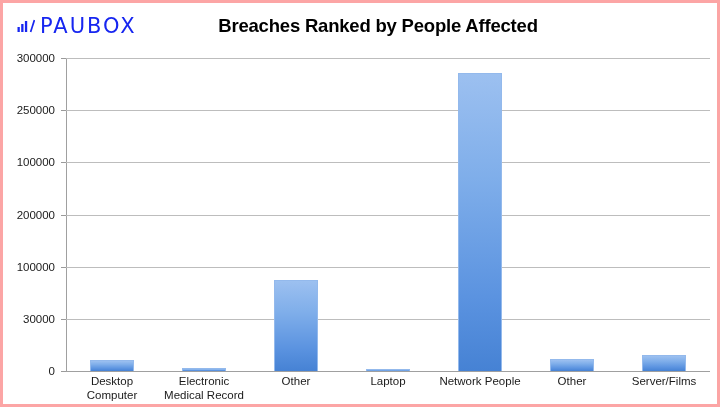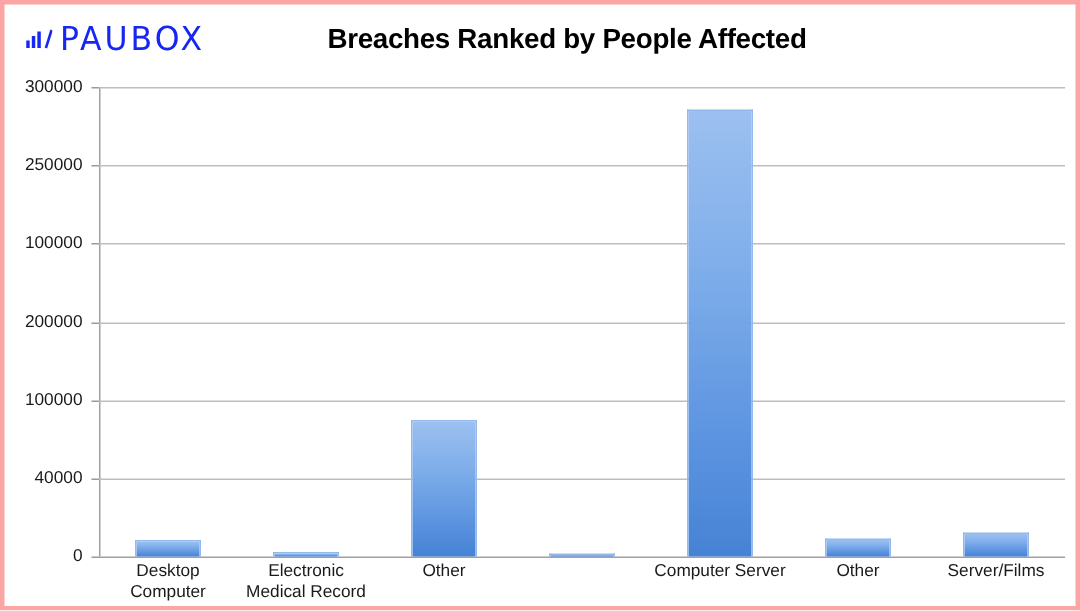--- a/index.html
+++ b/index.html
@@ -185,21 +185,21 @@
     <div class="axis-line-y"></div>
     <div class="axis-line-x"></div>
     <div id="grid-layer">
         <div class="y-tick-wrap" style="top: 313px;">
           <div class="tick-mark" style="top: 0px;"></div>
           <div class="y-tick-text">0</div>
         </div>
         <div class="y-tick-wrap" style="top: 260.833px;">
           <div class="gridline" style="top: 0px;"></div>
           <div class="tick-mark" style="top: 0px;"></div>
-          <div class="y-tick-text">40000</div>
+          <div class="y-tick-text">30000</div>
         </div>
         <div class="y-tick-wrap" style="top: 208.667px;">
           <div class="gridline" style="top: 0px;"></div>
           <div class="tick-mark" style="top: 0px;"></div>
           <div class="y-tick-text">100000</div>
         </div>
         <div class="y-tick-wrap" style="top: 156.5px;">
           <div class="gridline" style="top: 0px;"></div>
           <div class="tick-mark" style="top: 0px;"></div>
           <div class="y-tick-text">200000</div>
@@ -242,18 +242,19 @@
         <div class="bar-slot" style="left: 552px; width: 92px;">
           <div class="bar" title="Paper/Films: 15000" style="height: 15.65px;"></div>
         </div>
       </div>
   </div>
 
   <div class="x-labels" id="x-labels">
       <div class="x-label" style="left: 92px; width: 92px;">Electronic Medical Record</div>
       <div class="x-label" style="left: 0px; width: 92px;">Desktop Computer</div>
       <div class="x-label" style="left: 184px; width: 92px;">Other</div>
-      <div class="x-label" style="left: 368px; width: 92px;">Computer Server</div>
+      <div class="x-label" style="left: 276px; width: 92px;">Laptop</div>
+      <div class="x-label" style="left: 368px; width: 92px;">Network People</div>
       <div class="x-label" style="left: 460px; width: 92px;">Other</div>
       <div class="x-label" style="left: 552px; width: 92px;">Server/Films</div>
     </div>
 
 </div>
 
 </body></html>

